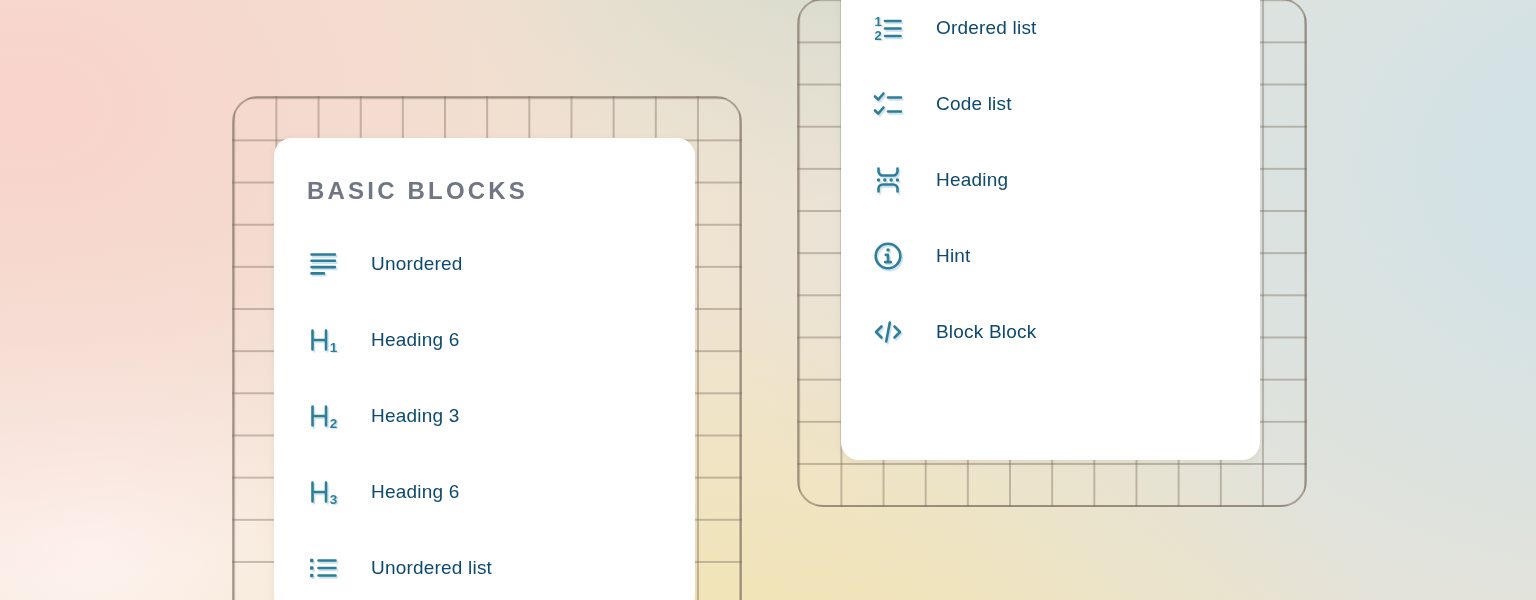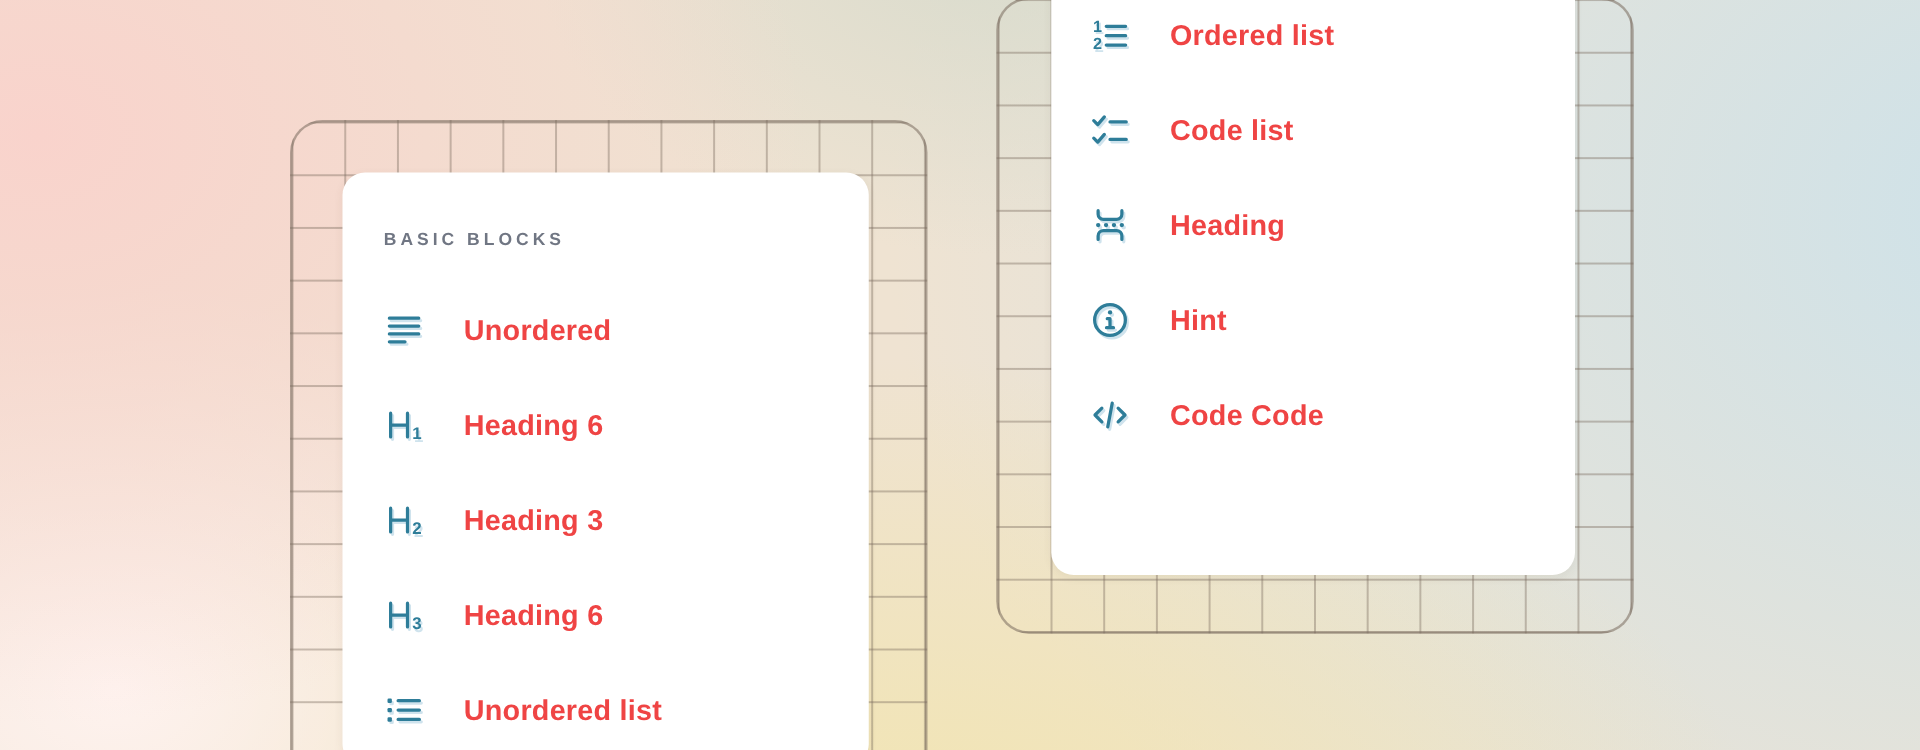--- a/index.html
+++ b/index.html
@@ -32,39 +32,39 @@
     position: absolute;
     background: #ffffff;
     border-radius: 18px;
     box-shadow: 0 2px 8px rgba(90,70,50,0.07);
     box-sizing: border-box;
   }
   #card-left  { left: 274px; top: 138px; width: 421px; height: 475px; padding: 42px 0 0 33px; }
   #card-right { left: 841px; top: -46px; width: 419px; height: 506px; padding: 36px 0 0 31px; }
 
   .section-label {
-    font-size: 14px; font-weight: 700;
+    font-size: 24px; font-weight: 700;
     letter-spacing: 3.2px;
     color: #707683;
     line-height: 22px;
   }
   #card-left .menu-list { margin-top: 24px; }
 
   .menu-item {
     display: flex; align-items: center;
     height: 76px;
     cursor: pointer;
   }
   .item-icon { width: 32px; height: 32px; flex: 0 0 32px; display: inline-block; }
   .item-icon svg { display: block; }
   .item-label {
     margin-left: 32px;
-    font-size: 23px;
-    font-weight: 700;
-    color: #ef4444;
+    font-size: 19px;
+    font-weight: 400;
+    color: #0c4a6e;
     letter-spacing: 0.2px;
     line-height: 28px;
     white-space: nowrap;
   }
 </style>
 </head>
 <body>
 
 <div id="grid-left" class="grid-pattern"></div>
 <div id="grid-right" class="grid-pattern"></div>
@@ -222,16 +222,16 @@
         <span class="item-icon">
           <svg viewBox="0 0 32 32" width="32" height="32" fill="none" stroke-linecap="round" stroke-linejoin="round" aria-hidden="true">
             <g transform="translate(1.5,1.9)" stroke="#cfe3ed" stroke-width="2.6">
               <path d="M9.5 10.5L4 16l5.5 5.5M22.5 10.5L28 16l-5.5 5.5M17.8 6.5l-3.6 19"></path>
             </g>
             <g stroke="#2e7d99" stroke-width="2.6">
               <path d="M9.5 10.5L4 16l5.5 5.5M22.5 10.5L28 16l-5.5 5.5M17.8 6.5l-3.6 19"></path>
             </g>
           </svg>
         </span>
-        <span class="item-label">Code Code</span>
+        <span class="item-label">Block Block</span>
       </div>
     </div>
 </div>
 
 </body></html>

